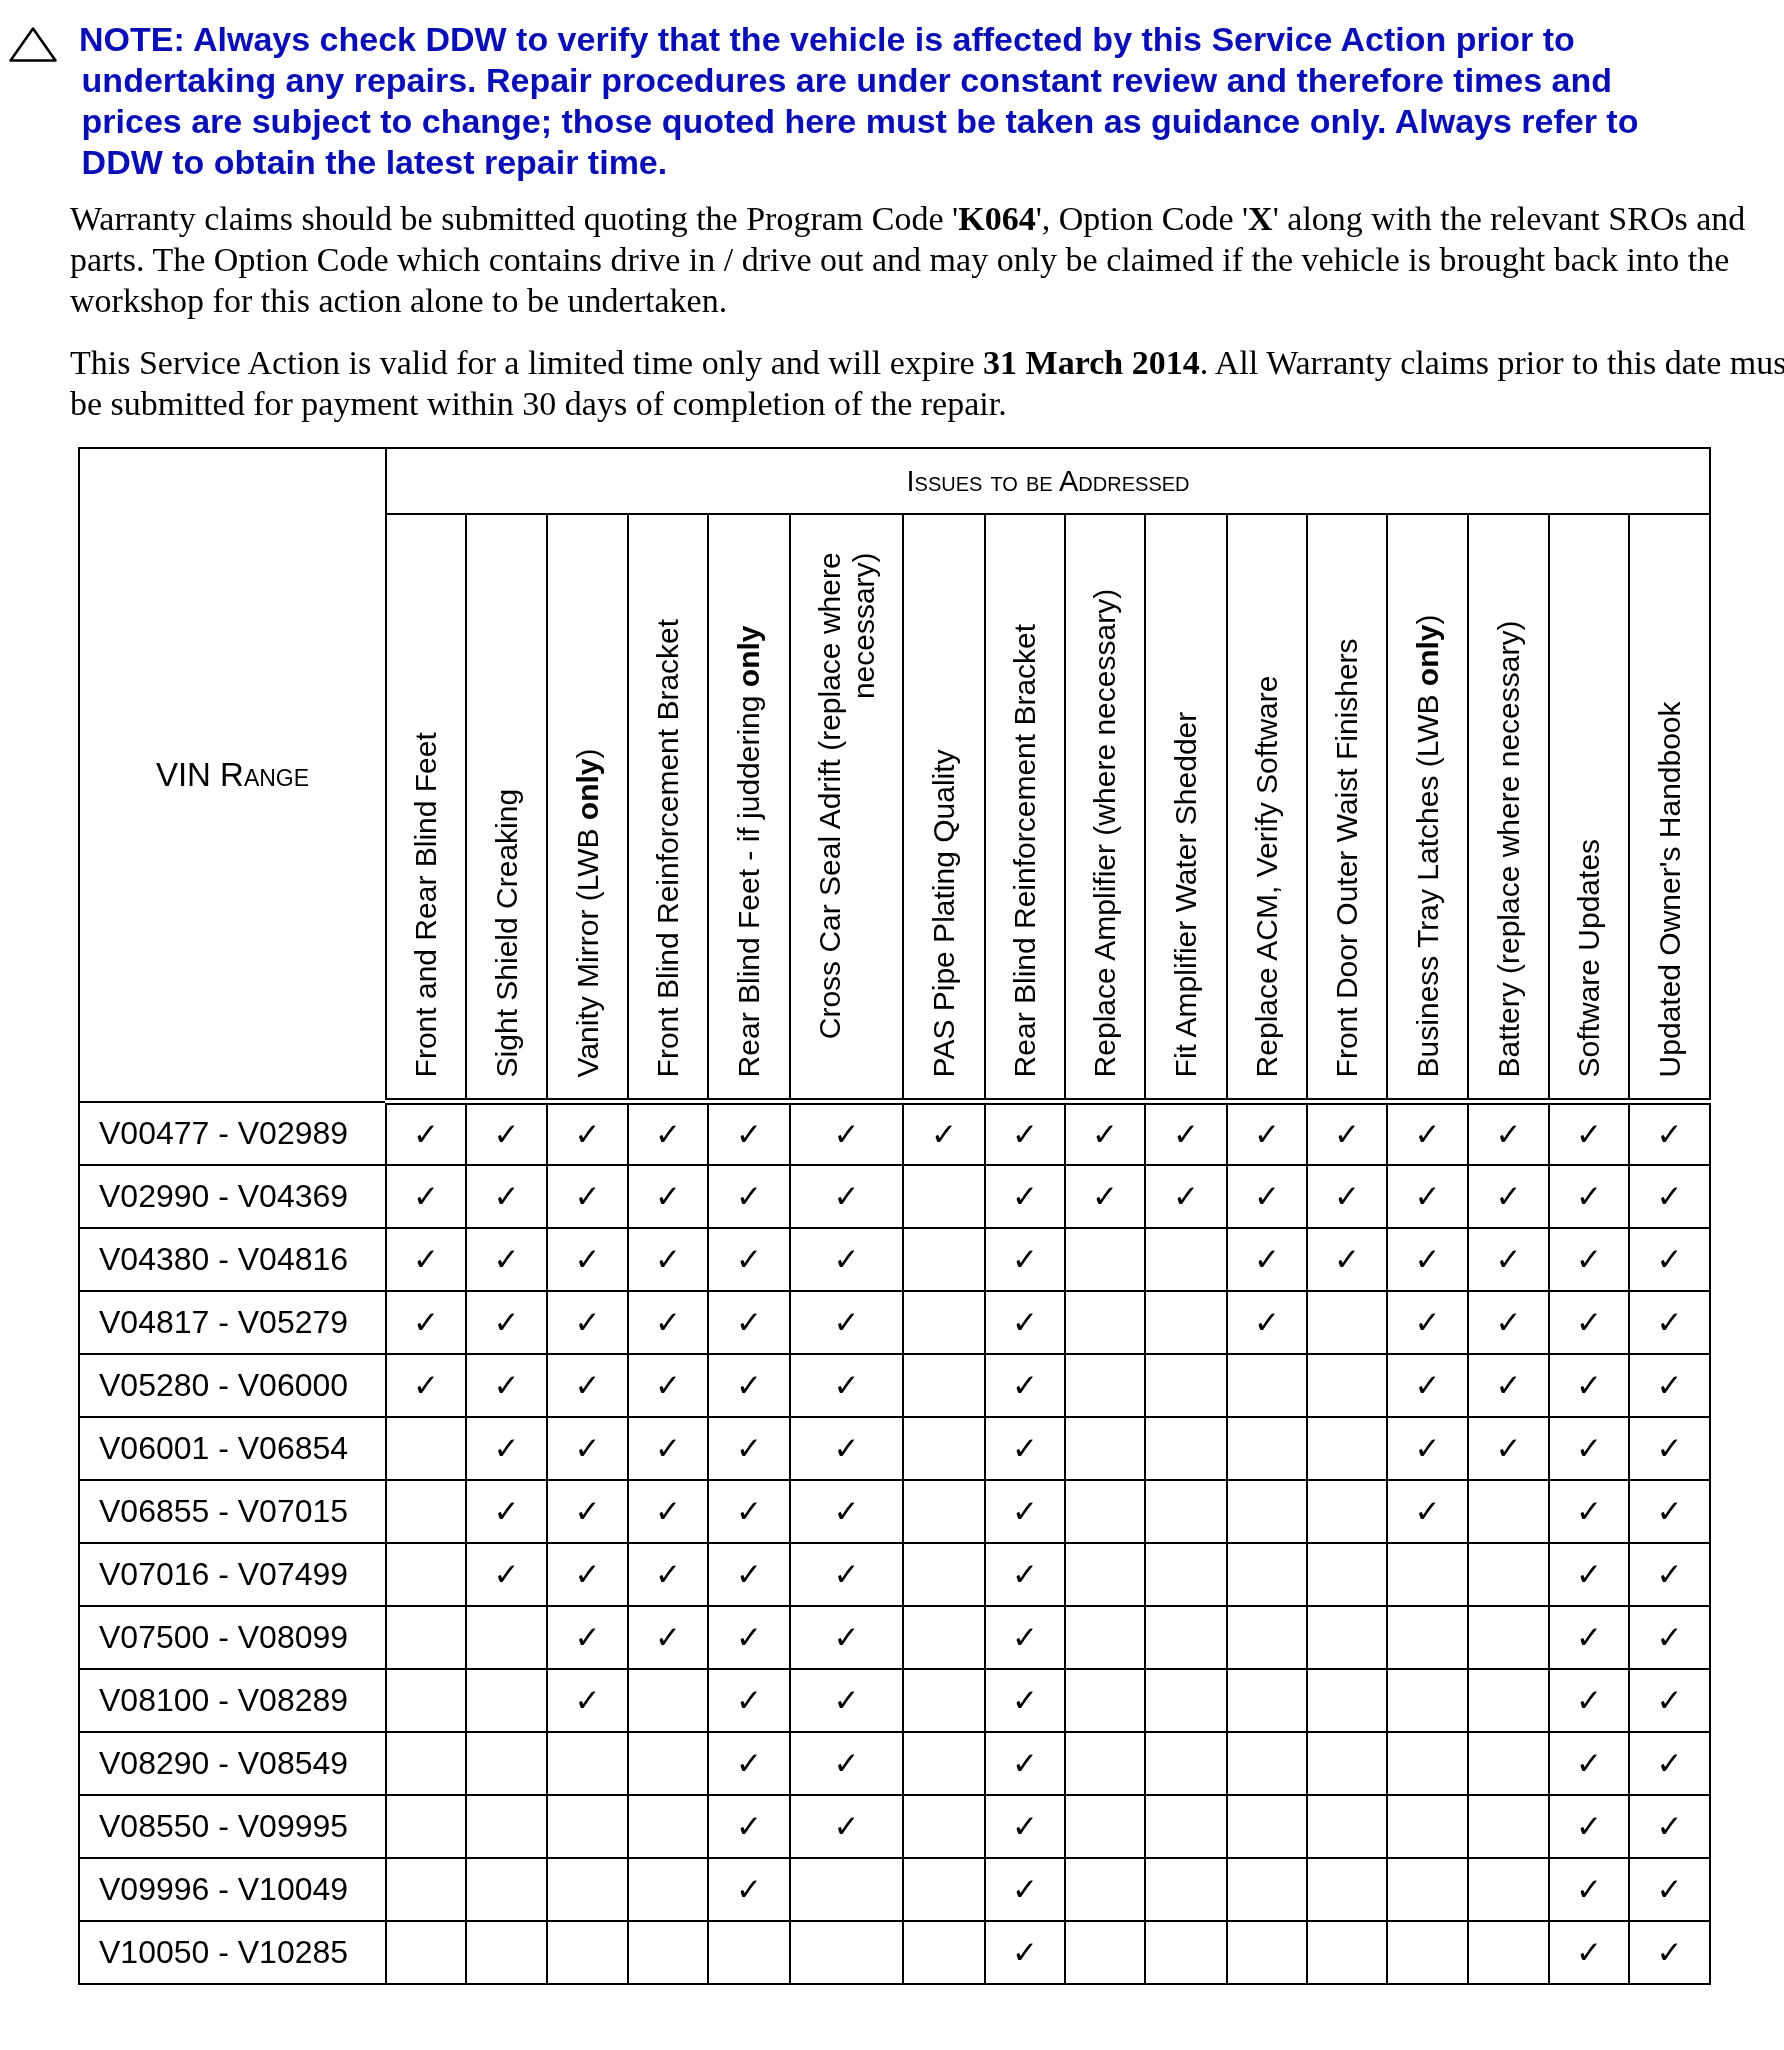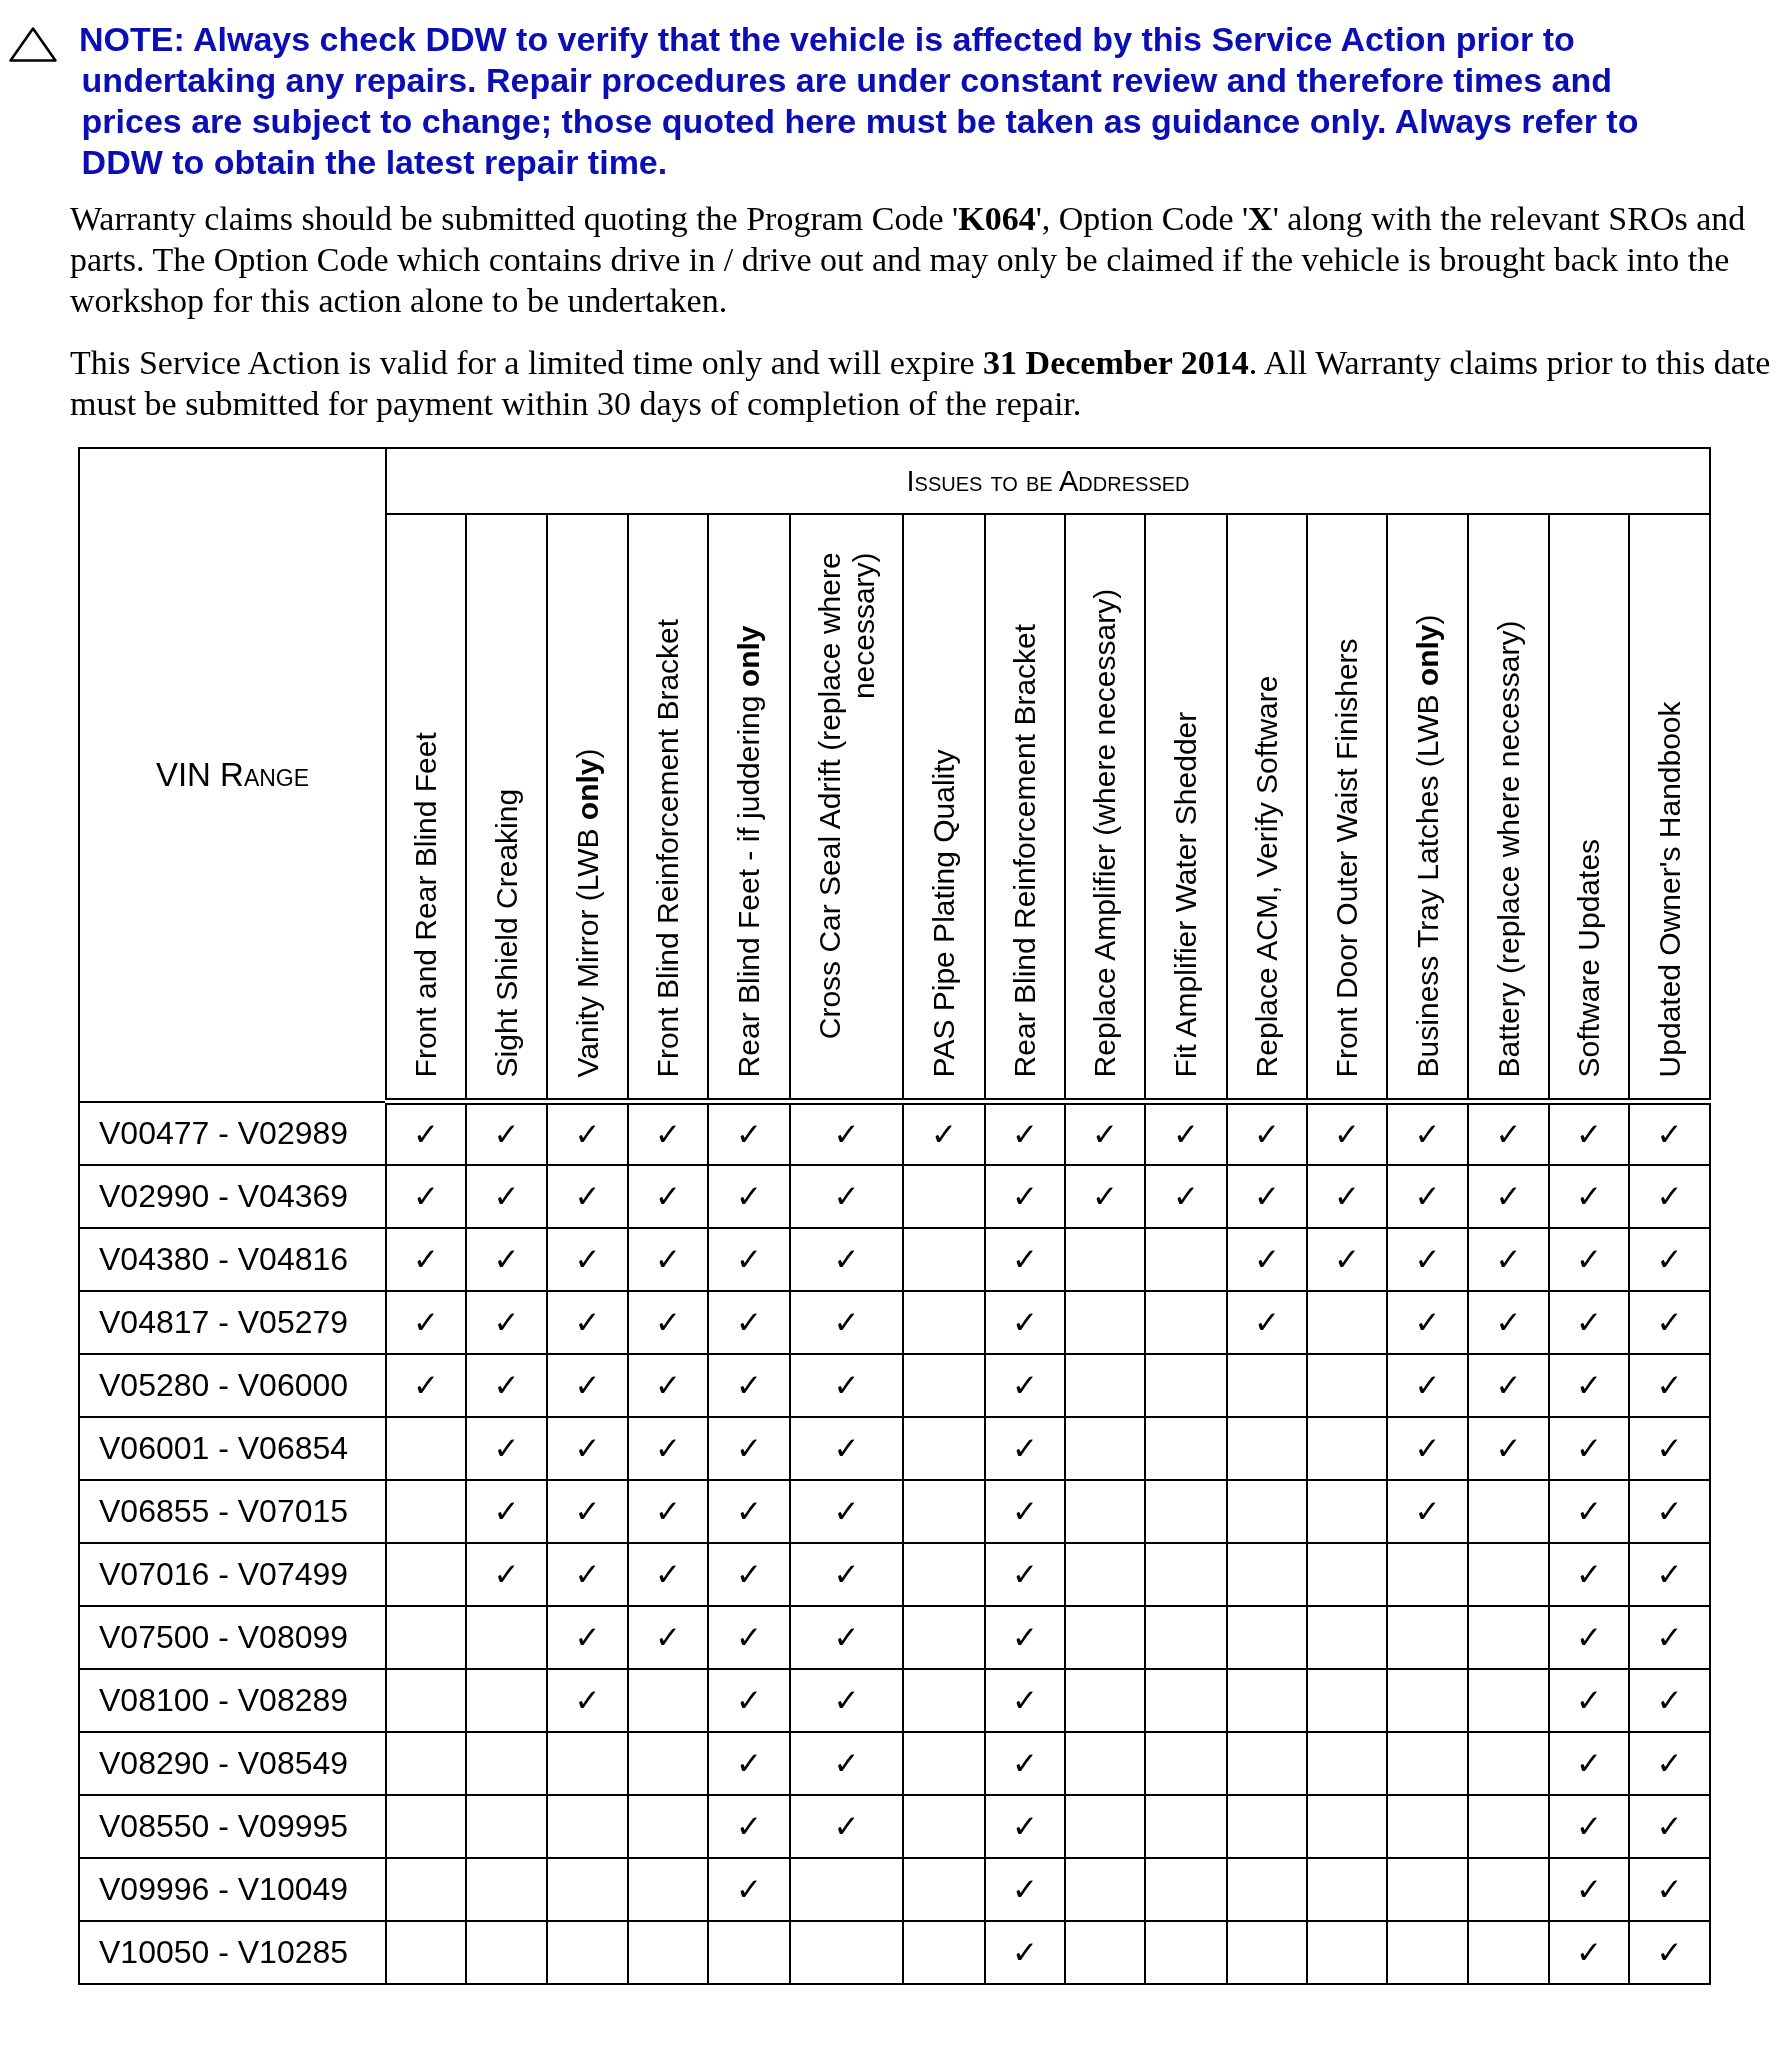--- a/index.html
+++ b/index.html
@@ -40,21 +40,21 @@
   <div class="note-text">
     <div>NOTE:  Always check DDW to verify that the vehicle is affected by this Service Action prior to</div>
     <div style="padding-left:2.6px">undertaking any repairs.  Repair procedures are under constant review and therefore times and</div>
     <div style="padding-left:2.6px">prices are subject to change; those quoted here must be taken as guidance only.  Always refer to</div>
     <div style="padding-left:2.6px">DDW to obtain the latest repair time.</div>
   </div>
 </div>
 
 <div class="para" id="para1"><span>Warranty claims should be submitted quoting the Program Code '</span><b>K064</b><span>', Option Code '</span><b>X</b><span>' along with the relevant SROs and parts.  The Option Code which contains drive in / drive out and may only be claimed if the vehicle is brought back into the workshop for this action alone to be undertaken.</span></div>
 
-<div class="para" id="para2"><span>This Service Action is valid for a limited time only and will expire </span><b>31 December 2014</b><span>.  All Warranty claims prior to this date must be submitted for payment within 30 days of completion of the repair.</span></div>
+<div class="para" id="para2"><span>This Service Action is valid for a limited time only and will expire </span><b>31 March 2014</b><span>.  All Warranty claims prior to this date must be submitted for payment within 30 days of completion of the repair.</span></div>
 
 <div class="tbl">
   <table id="grid">
     <colgroup id="cols">
         <col style="width: 305px;">
         <col style="width: 80px;">
         <col style="width: 81px;">
         <col style="width: 81px;">
         <col style="width: 80px;">
         <col style="width: 82px;">

